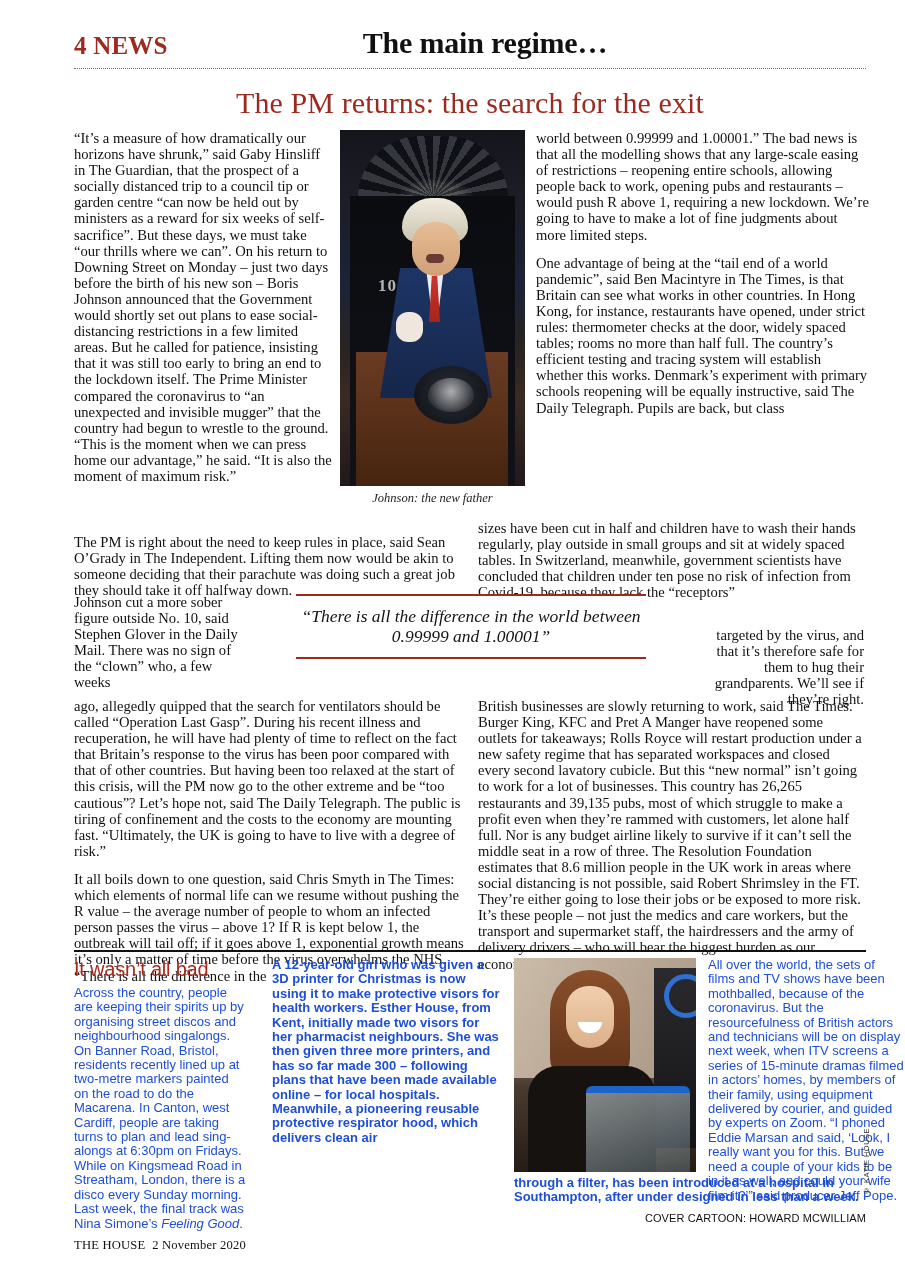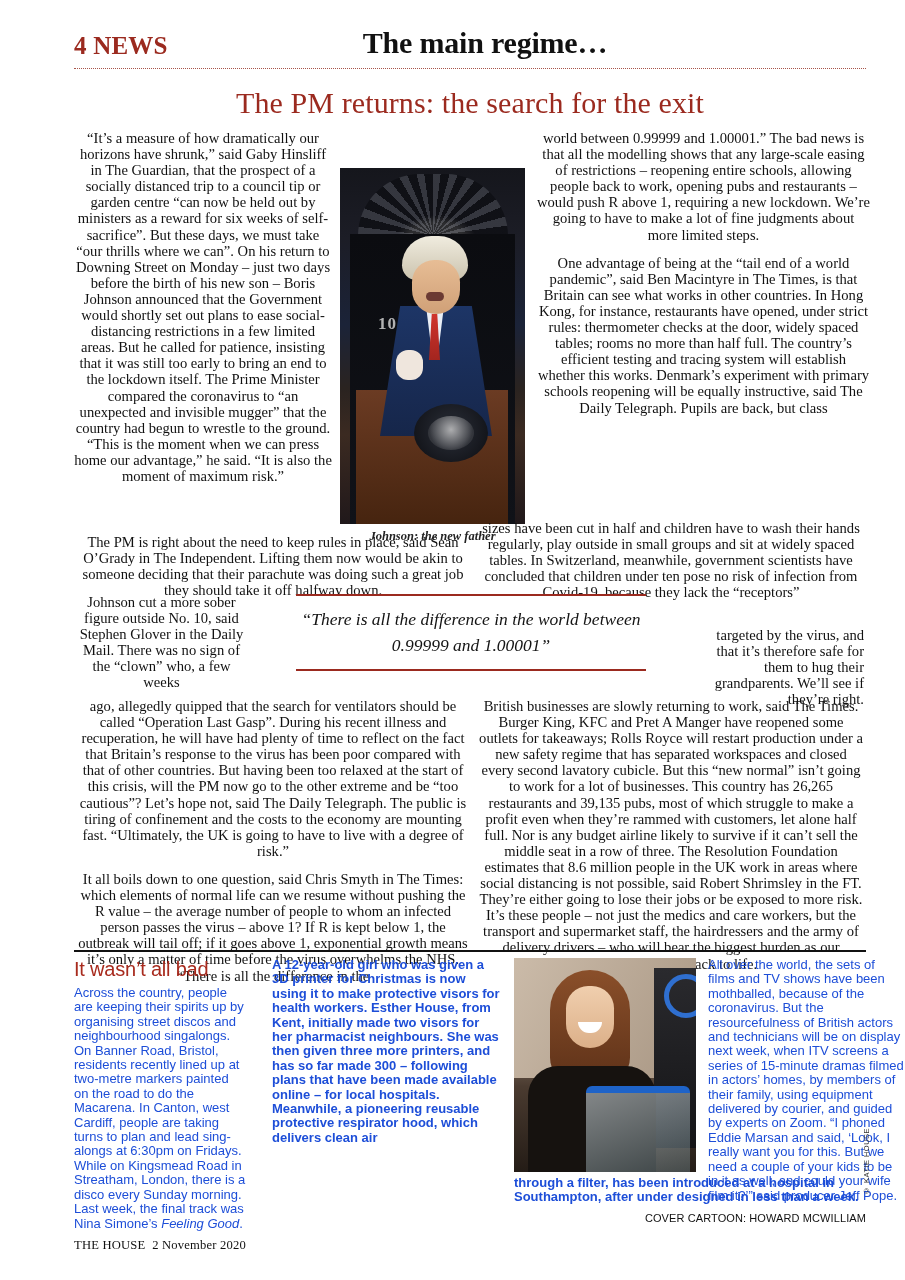--- a/index.html
+++ b/index.html
@@ -65,21 +65,21 @@
   
   .top-grid{
     margin-top:10px;
     position:relative;
     height:400px;
   }
   .col-left-top{
     position:absolute;left:0;top:0;width:258px;
   }
   .photo-block{
-    position:absolute;left:266px;top:0;width:185px;margin-top:38px;
+    position:absolute;left:266px;top:0;width:185px;
   }
   .photo-main{
     width:185px;height:356px;
     background:
       radial-gradient(ellipse 70px 60px at 52% 34%, #e8c9a8 0%, #d2a87f 42%, rgba(0,0,0,0) 70%),
       radial-gradient(ellipse 50px 30px at 52% 20%, #f2f0ea 0%, #d8d3c8 55%, rgba(0,0,0,0) 80%),
       linear-gradient(180deg,#15161c 0%, #1c1d26 20%, #1b2338 44%, #2a2320 62%, #3b2a21 75%, #20181a 100%);
     position:relative;overflow:hidden;
   }
   .ph-fan{
@@ -144,54 +144,53 @@
     content:"";position:absolute;left:14px;top:12px;width:46px;height:34px;
     border-radius:50%;
     background:radial-gradient(circle at 50% 40%, rgba(220,220,220,.75), rgba(180,180,180,.15) 70%);
   }
   .photo-caption{
     margin-top:5px;
     text-align:center;
     font-style:italic;
     font-size:12.5px;
     color:#222;
-    font-weight:bold;
   }
   .col-right-top{
     position:absolute;left:462px;top:0;width:335px;
   }
 
   
   p.body{
     margin:0 0 12px 0;
     font-family:"Liberation Serif", serif;
     font-size:14.6px;
     line-height:16.1px;
-    text-align:center;
+    text-align:left;
     color:#111;
   }
   p.body:last-child{margin-bottom:0;}
 
   .full-span{
     position:relative;
     margin-top:4px;
   }
 
   
   .pullquote{
     position:absolute;
     left:222px;top:0;
     width:342px;
     text-align:center;
     border-top:2.4px solid #9b2a1f;
     border-bottom:2.4px solid #9b2a1f;
     padding:10px 4px 11px 4px;
     font-style:italic;
     font-size:17.5px;
-    line-height:26px;
+    line-height:20px;
     color:#141414;
     background:#fff;
   }
 
   
   .lower-grid{
     position:relative;
     margin-top:0;
   }
   .lower-left{position:absolute;left:0;top:0;width:398px;}

